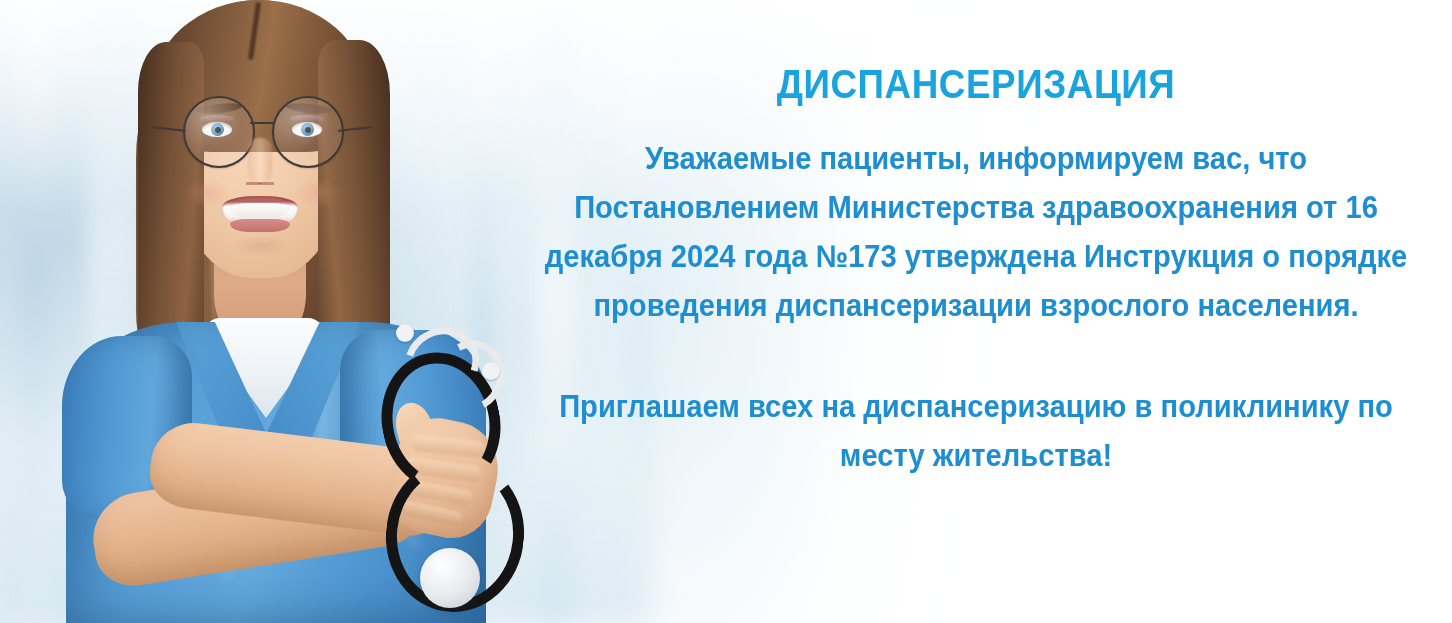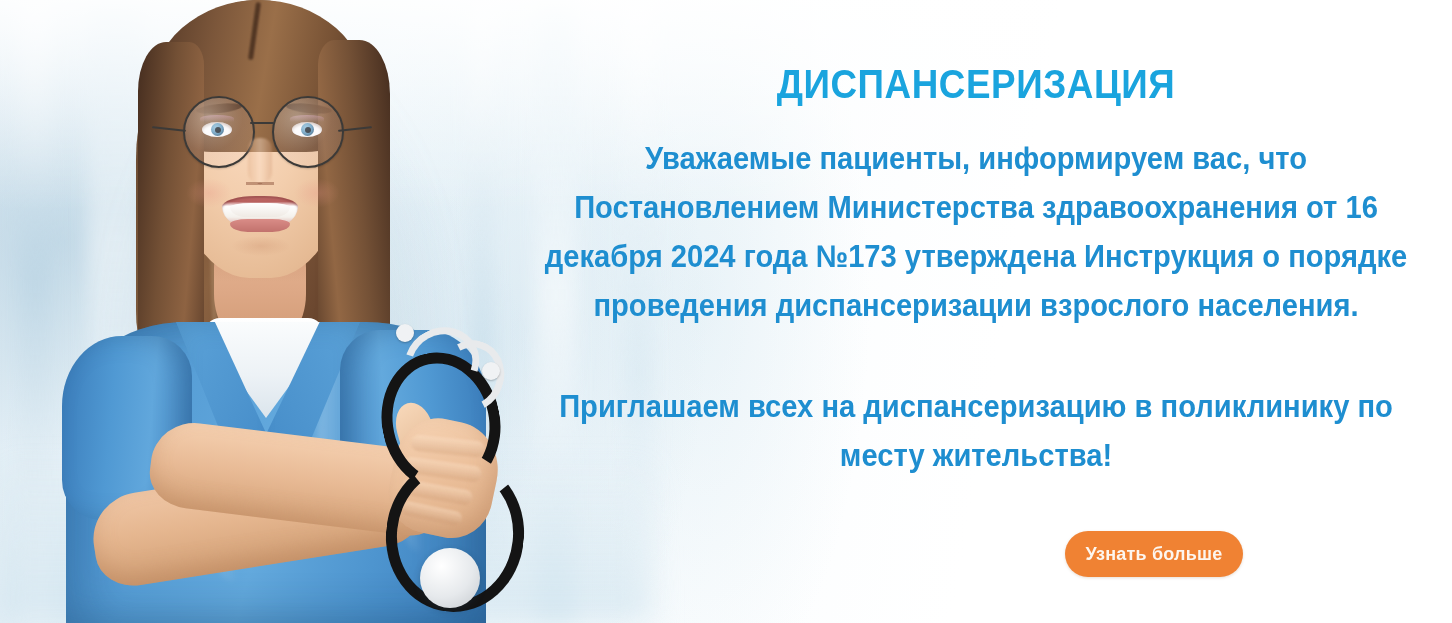--- a/index.html
+++ b/index.html
@@ -574,16 +574,15 @@
     </div>
   </div>
 
   <div class="content">
     <div class="headline">ДИСПАНСЕРИЗАЦИЯ</div>
 
     <div class="para para-1">Уважаемые пациенты, информируем вас, что Постановлением Министерства здравоохранения от 16 декабря 2024 года №173 утверждена Инструкция о порядке проведения диспансеризации взрослого населения.</div>
 
     <div class="para para-2">Приглашаем всех на диспансеризацию в поликлинику по месту жительства!</div>
 
-    <button class="cta">Узнать больше</button>
   </div>
 
 </div>
 
 </body></html>

